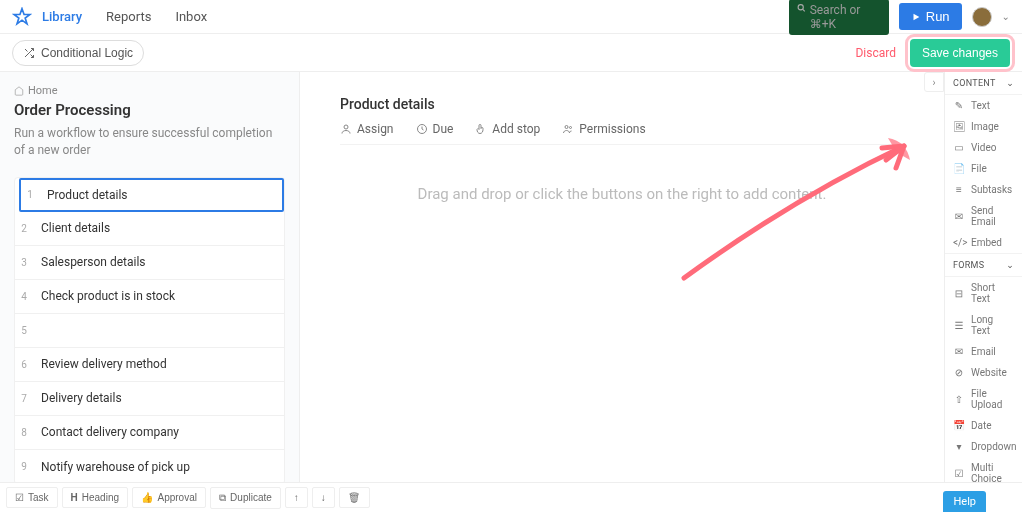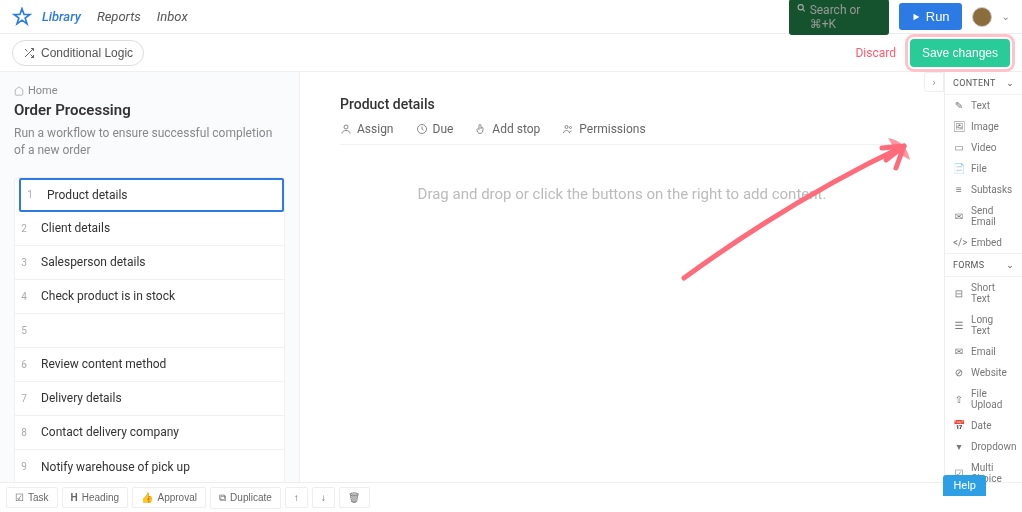--- a/index.html
+++ b/index.html
@@ -1,21 +1,21 @@
 <!DOCTYPE html>
 <html><head>
 <meta charset="utf-8">
 <style>
 * { box-sizing: border-box; margin: 0; padding: 0; }
 body { font-family: -apple-system, BlinkMacSystemFont, "Segoe UI", Roboto, Helvetica, Arial, sans-serif; font-size: 13px; color: #333; background: #fff; width: 1022px; height: 512px; overflow: hidden; position: relative; }
 
 
 .topbar { height: 34px; display: flex; align-items: center; padding: 0 12px; border-bottom: 1px solid #eee; }
 .logo { width: 20px; height: 20px; color: #2c7be5; margin-right: 10px; }
-.topnav { display: flex; gap: 16px; font-size: 13px; font-style: italic; }
+.topnav { display: flex; gap: 24px; font-size: 13px; }
 .topnav a { color: #555; text-decoration: none; cursor: pointer; }
 .topnav a.active { color: #2c7be5; font-weight: 500; }
 .topbar-right { margin-left: auto; display: flex; align-items: center; gap: 10px; }
 .search-box { display: flex; align-items: flex-start; background: #14532d; border-radius: 3px; padding: 4px 8px; color: #999; font-size: 12px; width: 100px; gap: 4px; }
 .run-btn { background: #2c7be5; color: #fff; border: none; border-radius: 3px; padding: 6px 12px; font-size: 13px; font-weight: 500; display: flex; align-items: center; gap: 5px; cursor: pointer; }
 .avatar { width: 20px; height: 20px; border-radius: 50%; background: #8a6d3b; border: 1px solid #ccc; }
 .chev { color: #888; font-size: 10px; }
 
 
 .secbar { height: 38px; display: flex; align-items: center; padding: 0 12px; border-bottom: 1px solid #eee; }
@@ -54,21 +54,21 @@
 .rightpanel { width: 78px; border-left: 1px solid #eee; overflow-y: auto; font-size: 10px; }
 .rp-section-hdr { display: flex; align-items: center; justify-content: space-between; padding: 6px 8px; font-size: 9px; font-weight: 400; color: #555; letter-spacing: 0.3px; border-bottom: 1px solid #f2f2f2; border-top: 1px solid #f2f2f2; cursor: pointer; }
 .rp-section-hdr:first-child { border-top: none; }
 .rp-item { display: flex; align-items: center; gap: 6px; padding: 5px 8px; color: #777; cursor: pointer; }
 .rp-item .ic { width: 12px; text-align: center; flex-shrink: 0; font-size: 10px; }
 .collapse-btn { position: absolute; top: 72px; right: 78px; width: 20px; height: 20px; background: #fff; border: 1px solid #eee; border-radius: 3px 0 0 3px; display: flex; align-items: center; justify-content: center; font-size: 10px; color: #888; cursor: pointer; z-index: 2; }
 
 
 .bottombar { position: absolute; bottom: 0; left: 0; right: 0; height: 30px; background: #fff; border-top: 1px solid #eee; display: flex; align-items: center; padding: 0 6px; gap: 0; }
 .bb-btn { border: 1px solid #eee; background: #fff; padding: 4px 8px; font-size: 10px; color: #666; display: flex; align-items: center; gap: 4px; cursor: pointer; border-radius: 2px; margin-right: 4px; }
-.help-btn { position: absolute; right: 36px; bottom: 16px; background: #2c9fe5; color: #fff; border-radius: 3px 3px 0 0; padding: 4px 10px; font-size: 11px; cursor: pointer; }
+.help-btn { position: absolute; right: 36px; bottom: 0; background: #2c9fe5; color: #fff; border-radius: 3px 3px 0 0; padding: 4px 10px; font-size: 11px; cursor: pointer; }
 
 svg { display: block; }
 </style>
 </head>
 <body>
 
 <div class="topbar">
   <span class="logo">
     <svg viewBox="0 0 24 24" fill="none" stroke="#2c7be5" stroke-width="2">
         <path d="M12 2l2.5 7h7l-5.7 4.2 2.2 7-6-4.4-6 4.4 2.2-7L2.5 9h7z"></path>
@@ -137,21 +137,21 @@
         </li>
         <li class="task-row">
           <span class="task-num">4</span>
           <span class="task-title">Check product is in stock</span>
         </li>
         <li class="task-row">
           <span class="task-num">5</span>
         </li>
         <li class="task-row">
           <span class="task-num">6</span>
-          <span class="task-title">Review content method</span>
+          <span class="task-title">Review delivery method</span>
         </li>
         <li class="task-row">
           <span class="task-num">7</span>
           <span class="task-title">Delivery details</span>
         </li>
         <li class="task-row">
           <span class="task-num">8</span>
           <span class="task-title">Contact delivery company</span>
         </li>
         <li class="task-row">

